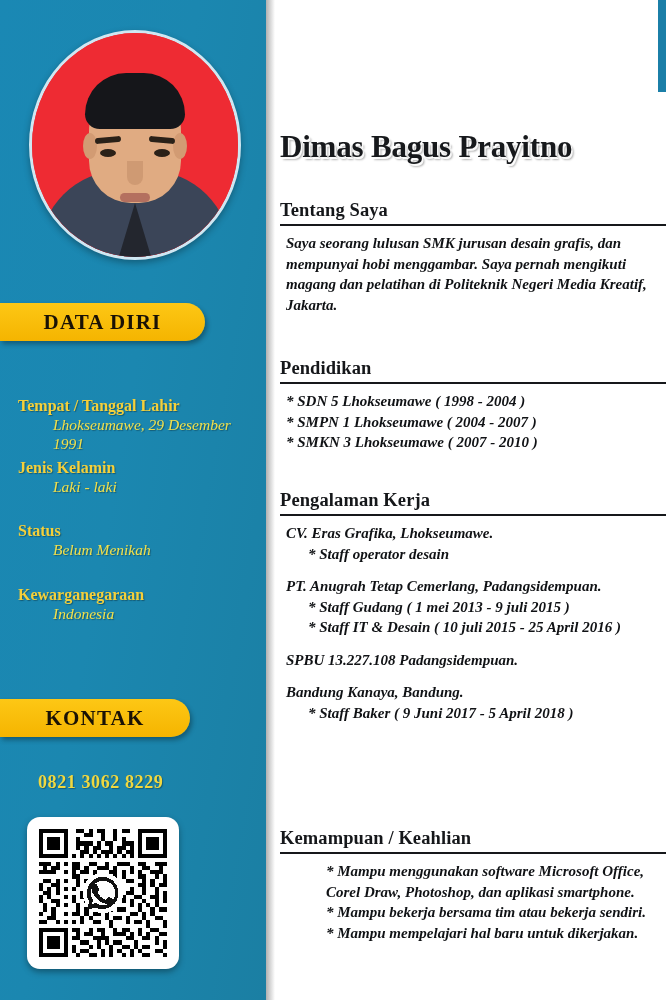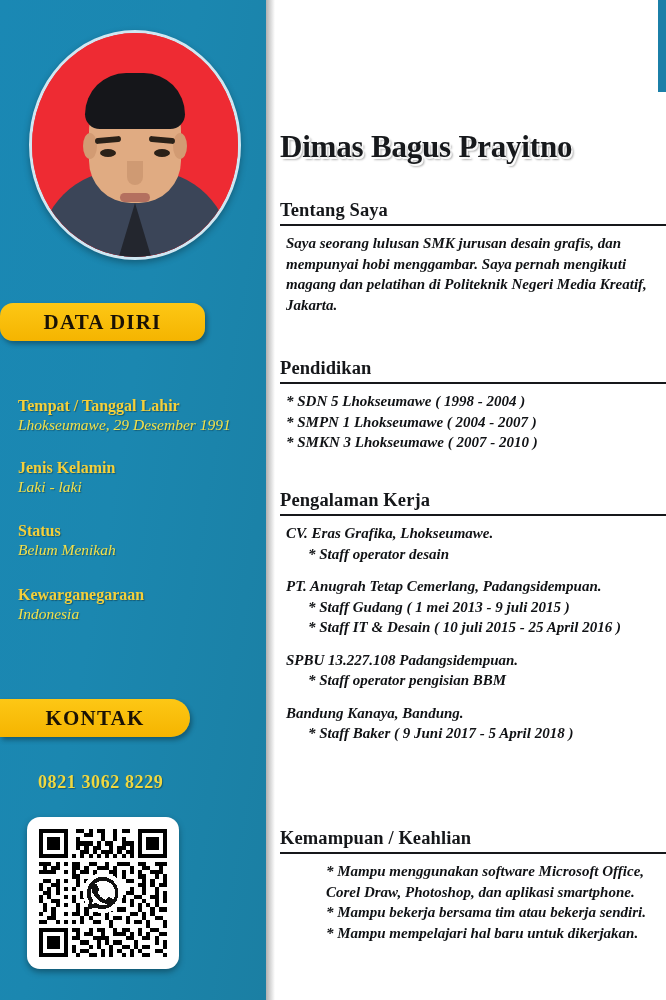--- a/index.html
+++ b/index.html
@@ -79,31 +79,31 @@
     position:absolute;left:0;height:38px;
     background:linear-gradient(180deg,#fdc715 0%,#f5b400 100%);
     border-radius:0 22px 22px 0;
     box-shadow:2px 3px 5px rgba(0,0,0,.33);
     display:flex;align-items:center;justify-content:center;
   }
   .badge span{
     font-family:"Liberation Serif",serif;font-weight:bold;
     font-size:21px;letter-spacing:1.2px;color:#1a1205;
   }
-  .badge-datadiri{top:303px;width:205px;border-radius:13px;}
+  .badge-datadiri{top:303px;width:205px;}
   .badge-kontak{top:699px;width:190px;}
 
   .info-block{position:absolute;left:18px;width:236px;}
   .info-label{
     color:#f5d03a;font-family:Liberation Serif, serif;font-weight:bold;
     font-size:16px;line-height:19px;text-shadow:1px 1px 1px rgba(0,0,0,.32);
   }
   .info-value{
     color:#f2e04a;font-family:"Liberation Serif",serif;font-style:italic;
-    font-size:15.5px;line-height:19px;text-shadow:1px 1px 1px rgba(0,0,0,.32);
+    font-size:15.5px;line-height:19px;text-shadow:1px 1px 1px rgba(0,0,0,.32);margin-left:35px;
   }
   .phone{
     position:absolute;left:38px;top:772px;
     color:#f0d840;font-family:"Liberation Serif",serif;font-weight:bold;
     font-size:18px;letter-spacing:.6px;text-shadow:1px 1px 1px rgba(0,0,0,.30);
   }
   .qr{
     position:absolute;left:27px;top:817px;width:152px;height:152px;
     background:#ffffff;border-radius:13px;padding:8px;box-sizing:border-box;
     box-shadow:0 3px 6px rgba(0,0,0,.35);
@@ -435,21 +435,20 @@
           <div>CV. Eras Grafika, Lhokseumawe.</div>
           <span class="indent">* Staff operator desain</span>
         </div>
         <div class="grp">
           <div>PT. Anugrah Tetap Cemerlang, Padangsidempuan.</div>
           <span class="indent">* Staff Gudang ( 1 mei 2013 - 9 juli 2015 )</span>
           <span class="indent">* Staff IT &amp; Desain ( 10 juli 2015 - 25 April 2016 )</span>
         </div>
         <div class="grp">
           <div>SPBU 13.227.108 Padangsidempuan.</div>
-          <span class="indent">* Staff operator pengisian BBM</span>
         </div>
         <div class="grp">
           <div>Bandung Kanaya, Bandung.</div>
           <span class="indent">* Staff Baker ( 9 Juni 2017 - 5 April 2018 )</span>
         </div>
       </div>
     </section>
 
     <section class="section" style="top:828px;">
       <div class="sec-title">Kemampuan / Keahlian</div>

